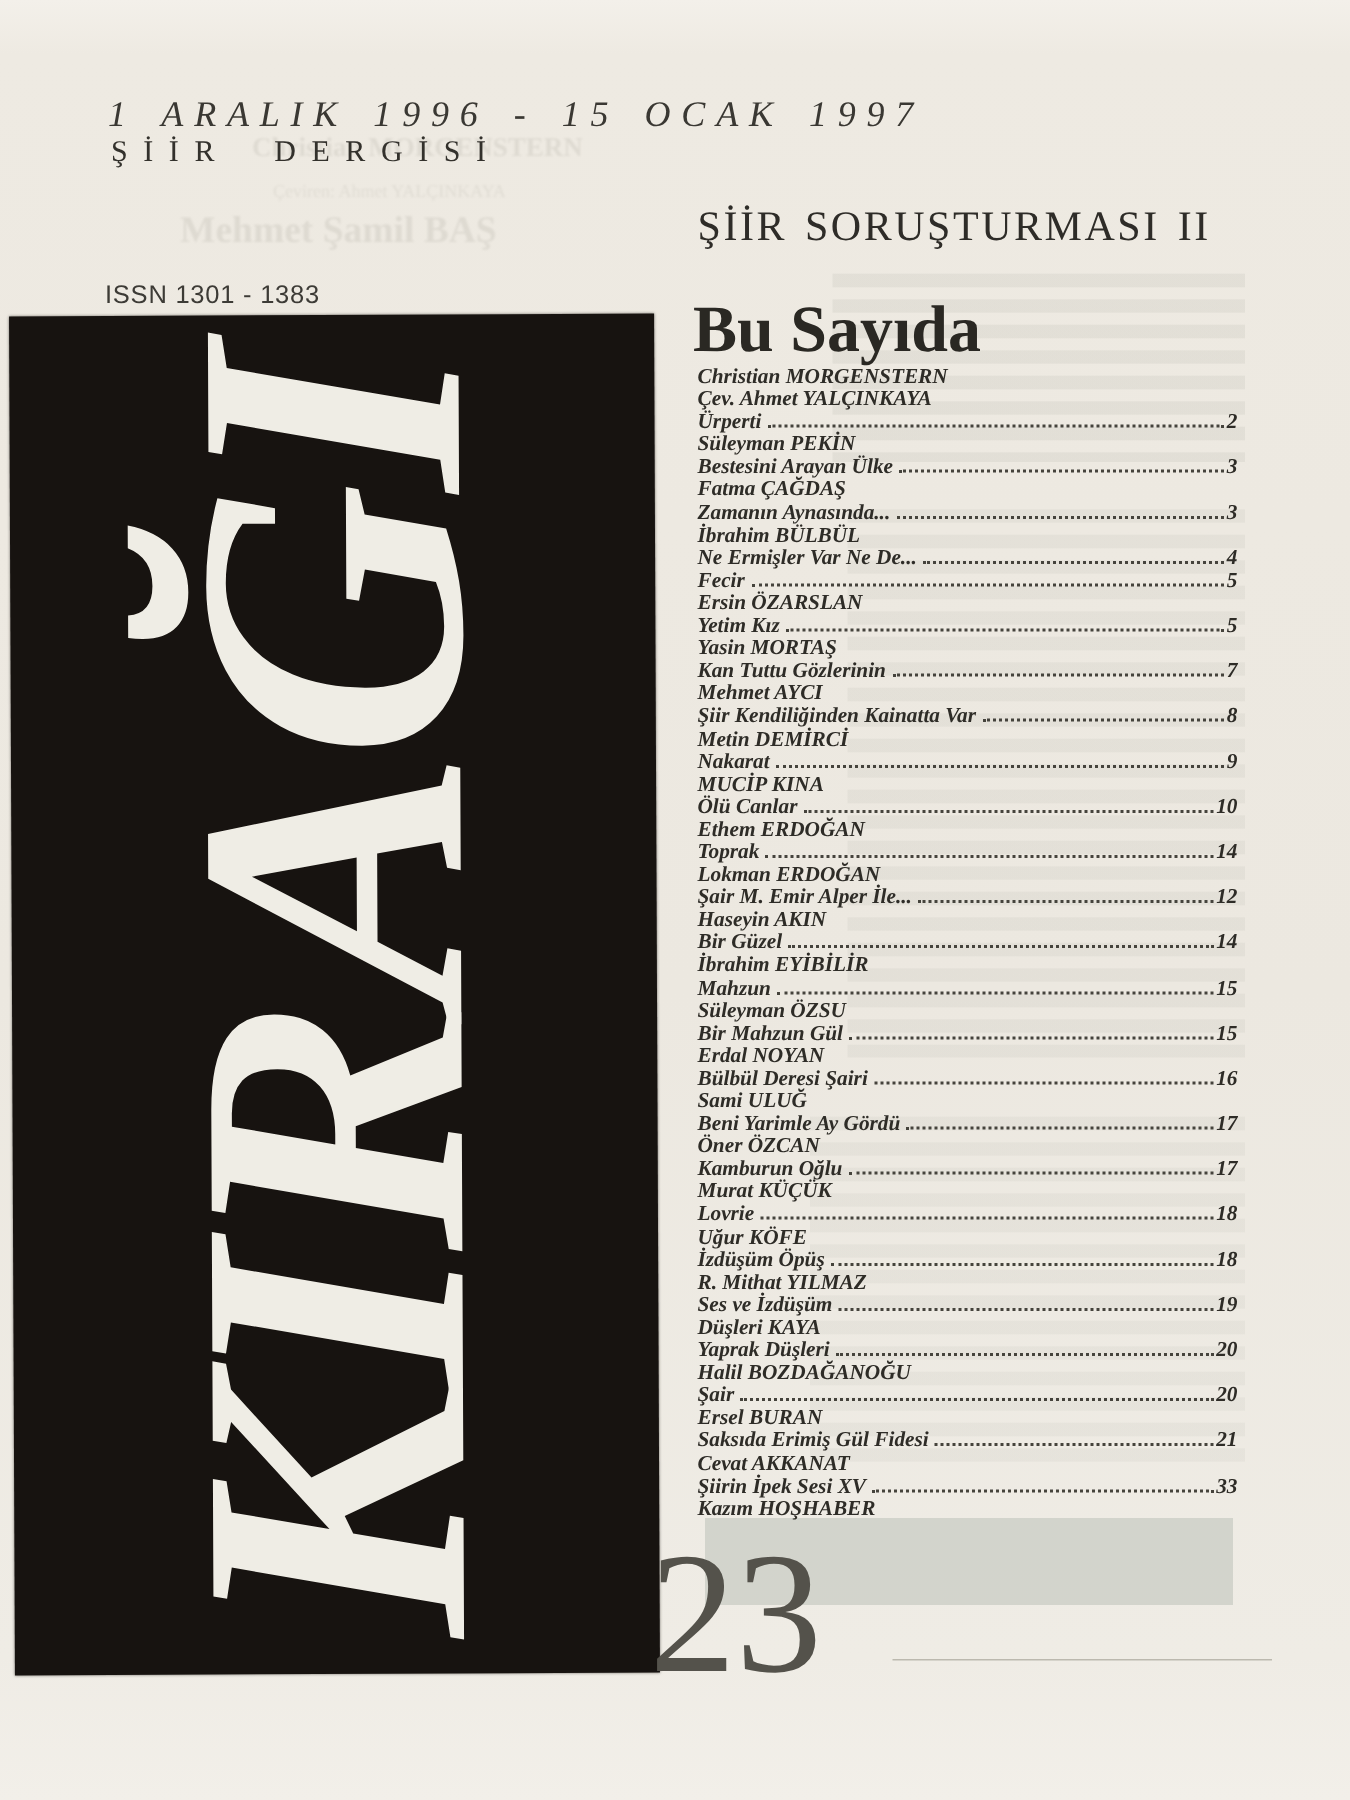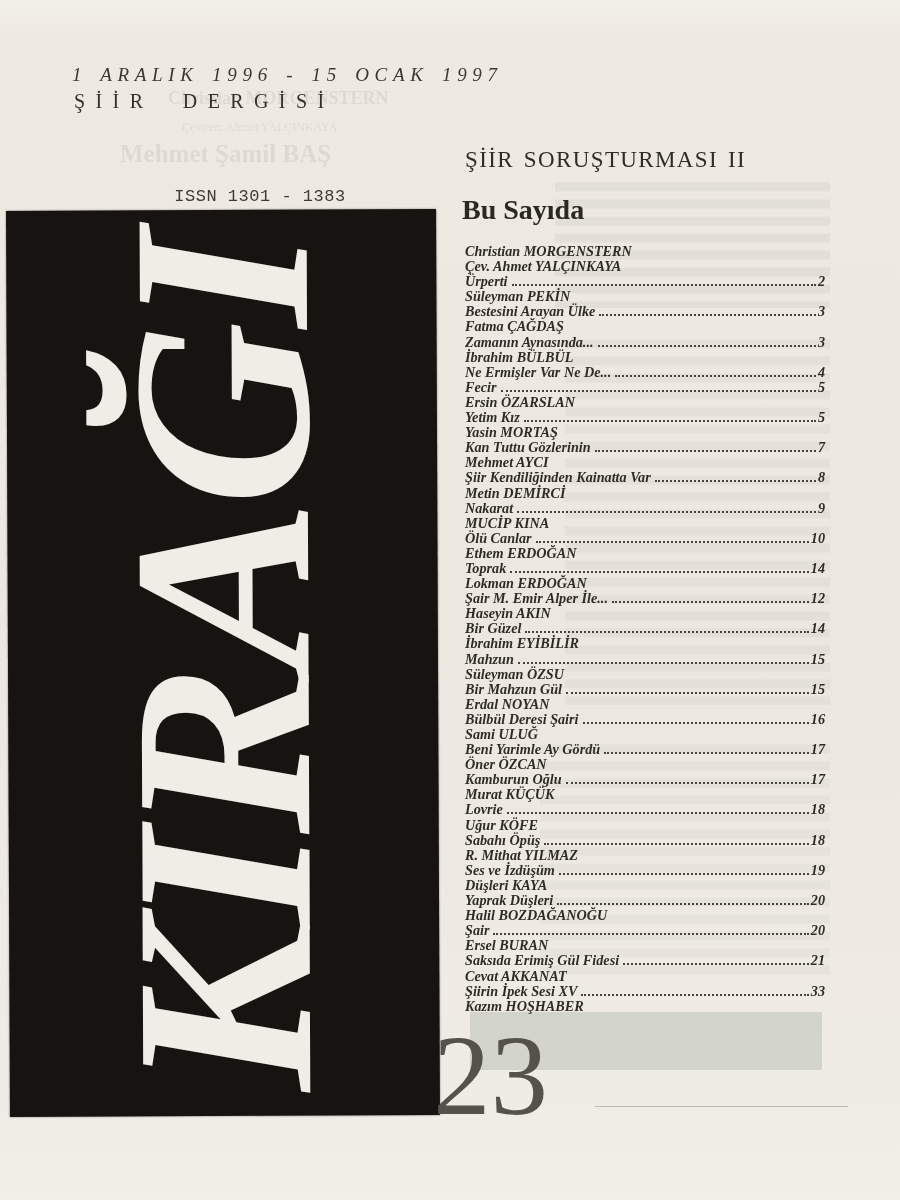--- a/index.html
+++ b/index.html
@@ -11,32 +11,31 @@
     background-image:
       linear-gradient(180deg, #f3f0ea 0%, #eeeae2 3%, #ece8e0 55%, #efece5 92%, #f2efe9 100%);
     overflow:hidden;
     font-family:"Liberation Serif", serif;
     color:#2e2c27;
   }
 
   
   .date-line {
     position:absolute; left:72px; top:64px; width:380px;
-    font-style:italic; font-size:19px; letter-spacing:0.30em; word-spacing:0.15em;
+    font-style:italic; font-size:24px; letter-spacing:0.30em; word-spacing:0.15em;
     color:#3a3833; white-space:nowrap;
   }
   .magazine-subtitle {
     position:absolute; left:74px; top:90px; width:380px;
     font-size:20px; letter-spacing:0.52em; word-spacing:0.7em;
     color:#33312c; white-space:nowrap;
   }
   .issn {
     position:absolute; left:70px; top:187px; width:380px;
-    text-align:center;
-    font-family:Liberation Mono, monospace;
+    font-family:Liberation Sans, sans-serif;
     font-size:17px; letter-spacing:0.03em; color:#3d3b36;
   }
 
   
   .ghost { position:absolute; color:#8f8c80; filter:blur(0.6px); white-space:nowrap; }
   .ghost-1 { left:168px; top:88px;  font-size:18px; font-weight:bold; opacity:0.16; }
   .ghost-2 { left:182px; top:120px; font-size:12px; opacity:0.14; }
   .ghost-3 { left:120px; top:140px; font-size:25px; font-weight:bold; opacity:0.16; }
   .ghost-par {
     position:absolute; opacity:0.10;
@@ -77,27 +76,27 @@
 
   
   .issue-number {
     position:absolute; left:433px; top:1018px;
     font-size:115px; line-height:1;
     color:#54524b;
   }
 
   
   .section-heading {
-    position:absolute; left:465px; top:147px;
-    font-size:23px; letter-spacing:0.06em; word-spacing:0.12em;
+    position:absolute; left:465px; top:136px;
+    font-size:28px; letter-spacing:0.06em; word-spacing:0.12em;
     color:#2e2c28; white-space:nowrap;text-align:right;
   }
   .list-heading {
     position:absolute; left:462px; top:194px;
-    font-size:28px; font-weight:bold; color:#2a2823;
+    font-size:44px; font-weight:bold; color:#2a2823;
   }
   .toc {
     position:absolute; left:465px; top:243px; width:360px;
   }
   .toc-line {
     display:flex; align-items:baseline;
     height:15.1px;
     font-style:italic; font-weight:bold; font-size:14.2px;
     color:#2e2c27; white-space:nowrap;
   }
@@ -307,21 +306,21 @@
       <div class="toc-line title">
         <span class="toc-text">Lovrie</span>
         <span class="toc-leader"></span>
         <span class="toc-page">18</span>
       </div>
       <div class="toc-line name">
         <span class="toc-text">Uğur KÖFE</span>
 
       </div>
       <div class="toc-line title">
-        <span class="toc-text">Sabahı Öpüş</span>
+        <span class="toc-text">İzdüşüm Öpüş</span>
         <span class="toc-leader"></span>
         <span class="toc-page">18</span>
       </div>
       <div class="toc-line name">
         <span class="toc-text">R. Mithat YILMAZ</span>
 
       </div>
       <div class="toc-line title">
         <span class="toc-text">Ses ve İzdüşüm</span>
         <span class="toc-leader"></span>

